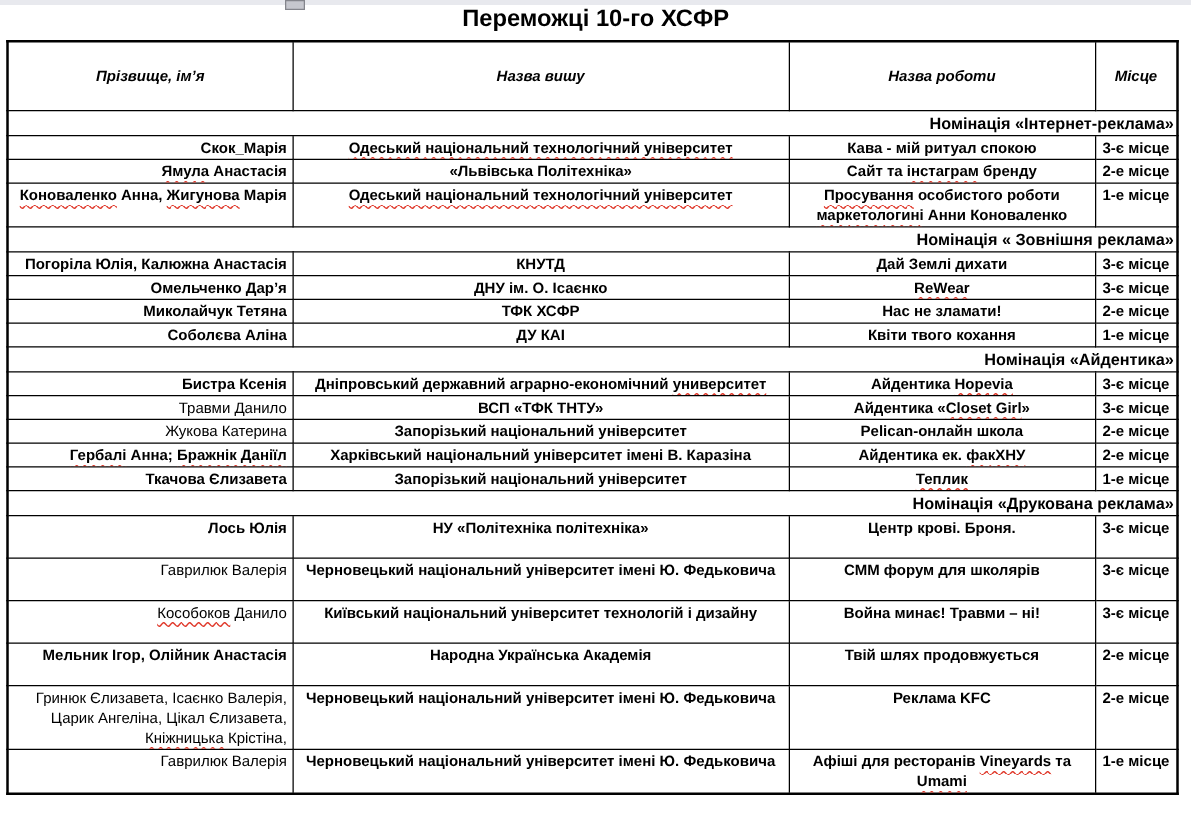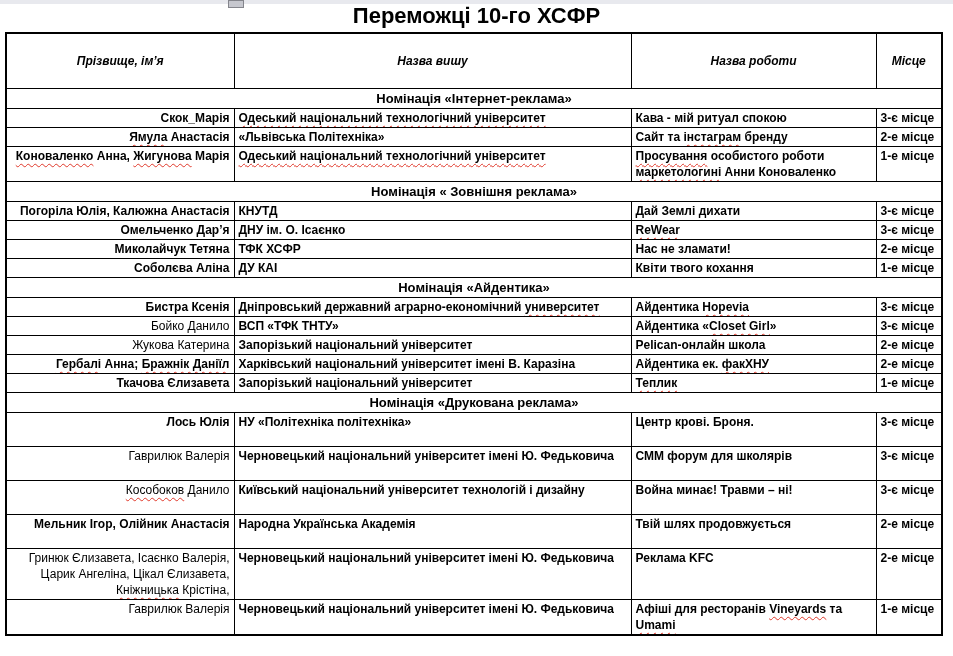--- a/index.html
+++ b/index.html
@@ -4,29 +4,29 @@
 <style>
   html,body{margin:0;padding:0;}
   body{
     width:953px;height:656px;overflow:hidden;position:relative;
     background:#ffffff;color:#000;
     font-family:"Liberation Sans",sans-serif;
   }
   .top-strip{position:absolute;top:0;left:0;width:953px;height:4px;background:#e8e9ee;}
   .table-handle{position:absolute;top:0;left:228px;width:16px;height:8px;
     background:#c6c7ce;border:1px solid #84858c;box-sizing:border-box;}
-  h1.page-title{margin:5px 0 5px;text-align:center;font-size:22px;line-height:22px;font-weight:700;}
+  h1.page-title{margin:5px 0 5px;text-align:center;font-size:19px;line-height:22px;font-weight:700;}
   table.winners{border-collapse:collapse;table-layout:fixed;width:936px;margin-left:5px;border:2px solid #000;}
   col.c-name{width:228px;} col.c-univ{width:397px;} col.c-work{width:245px;} col.c-place{width:66px;}
   th,td{border:1px solid #000;font-size:12px;line-height:16px;font-weight:700;
     padding:1px 4px;vertical-align:top;overflow:hidden;}
   thead th{height:52px;vertical-align:middle;text-align:center;font-size:12px;font-style:italic;}
-  td.section-title{ text-align:center;font-size:13px;line-height:17px;padding:1px 14px;}
+  td.section-title{ text-align:right;font-size:13px;line-height:17px;padding:1px 2px;}
   td.name-cell{text-align:right;}
-  td.univ-cell,td.work-cell,td.place-cell{text-align:left;}
+  td.univ-cell,td.work-cell,td.place-cell{text-align:center;}
   td.regular{font-weight:400;}
   tr.tall td{height:31px;}
   .sq{
     text-decoration-line:underline;
     text-decoration-style:wavy;
     text-decoration-color:#e0392b;
     text-decoration-thickness:1px;
     text-underline-offset:3px;
     text-decoration-skip-ink:none;
   }
@@ -106,21 +106,21 @@
       <tr>
         <td colspan="4" class="section-title">Номінація «Айдентика»</td>
       </tr>
       <tr>
         <td class="name-cell">Бистра Ксенія</td>
         <td class="univ-cell"><span>Дніпровський державний аграрно-економічний </span><span class="sq">университет</span></td>
         <td class="work-cell"><span>Айдентика </span><span class="sq">Hopevia</span></td>
         <td class="place-cell">3-є місце</td>
       </tr>
       <tr>
-        <td class="name-cell regular">Бойко Данило</td>
+        <td class="name-cell regular">Травми Данило</td>
         <td class="univ-cell">ВСП «ТФК ТНТУ»</td>
         <td class="work-cell"><span>Айдентика «</span><span class="sq">Closet Girl</span><span>»</span></td>
         <td class="place-cell">3-є місце</td>
       </tr>
       <tr>
         <td class="name-cell regular">Жукова Катерина</td>
         <td class="univ-cell">Запорізький національний університет</td>
         <td class="work-cell">Pelican-онлайн школа</td>
         <td class="place-cell">2-е місце</td>
       </tr>

